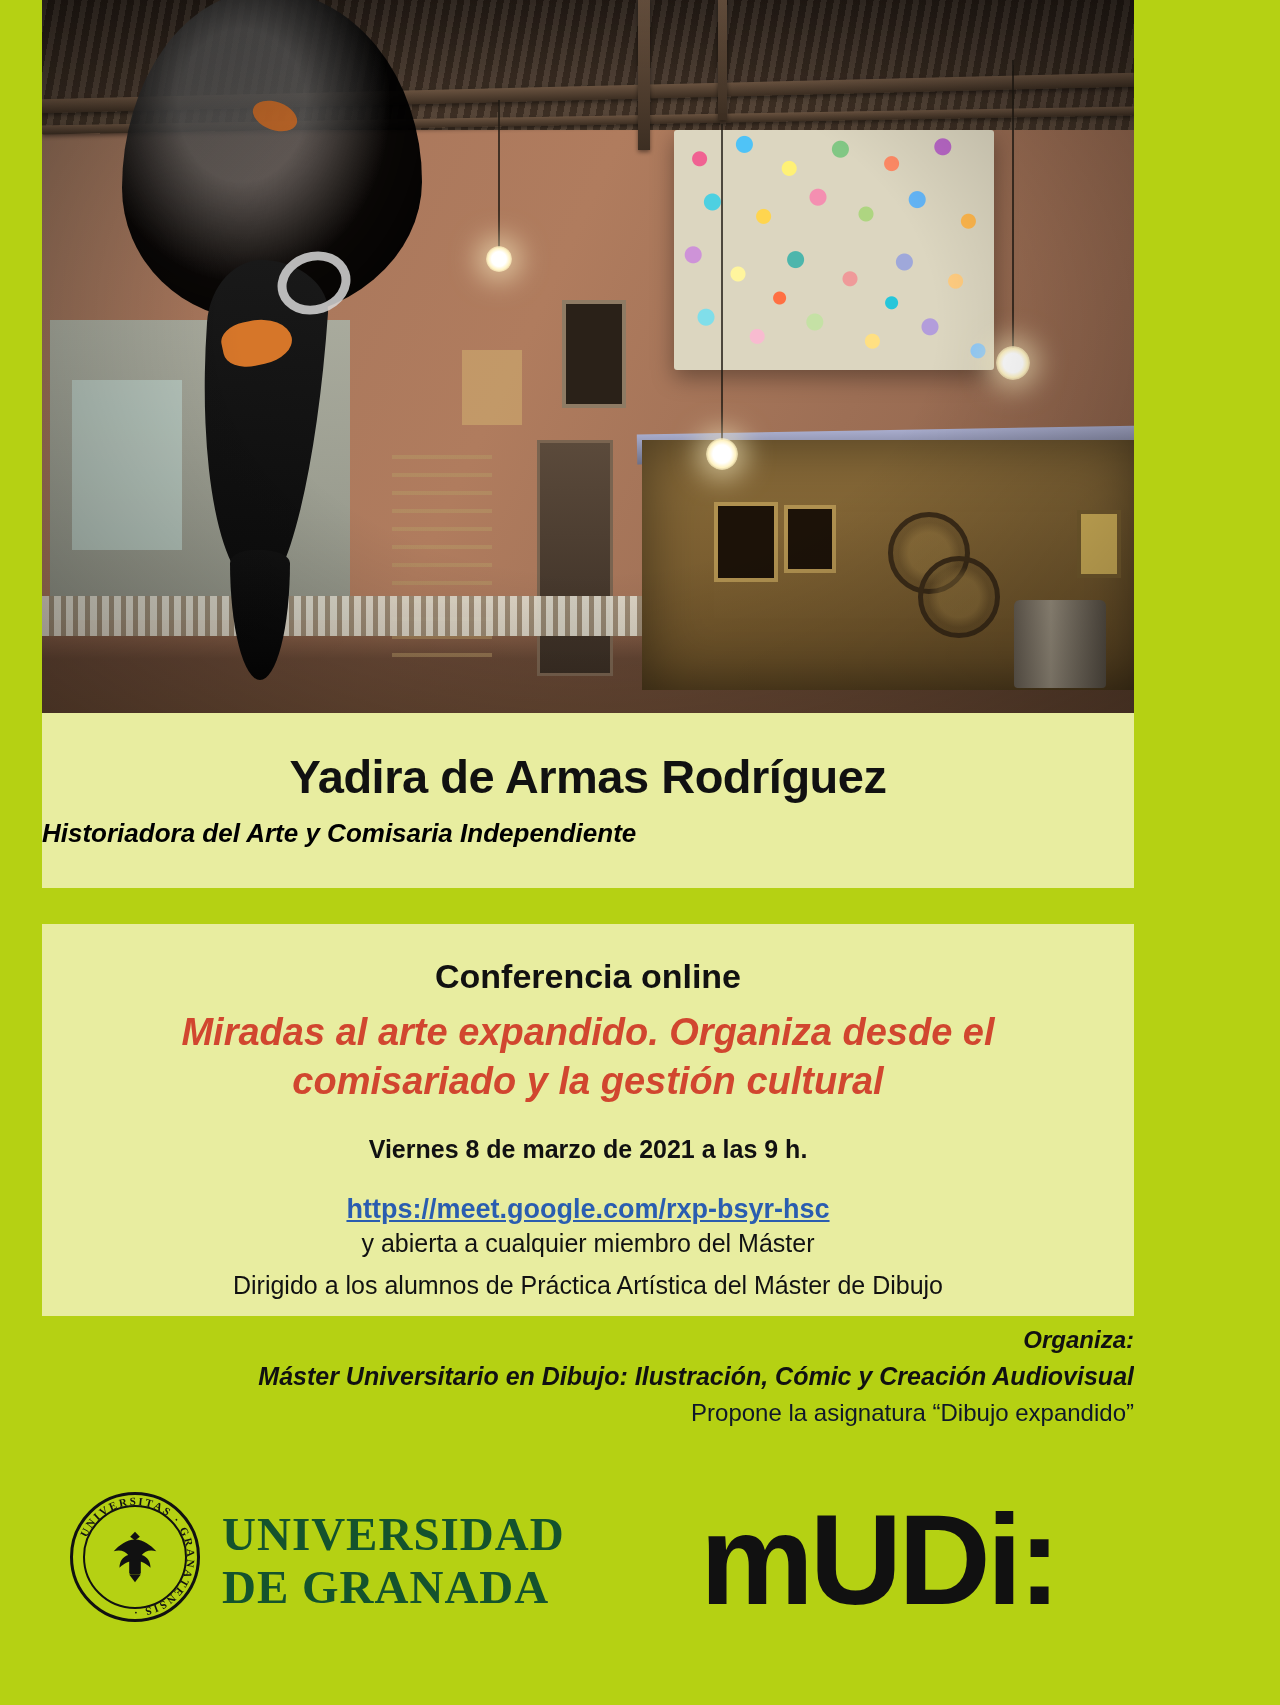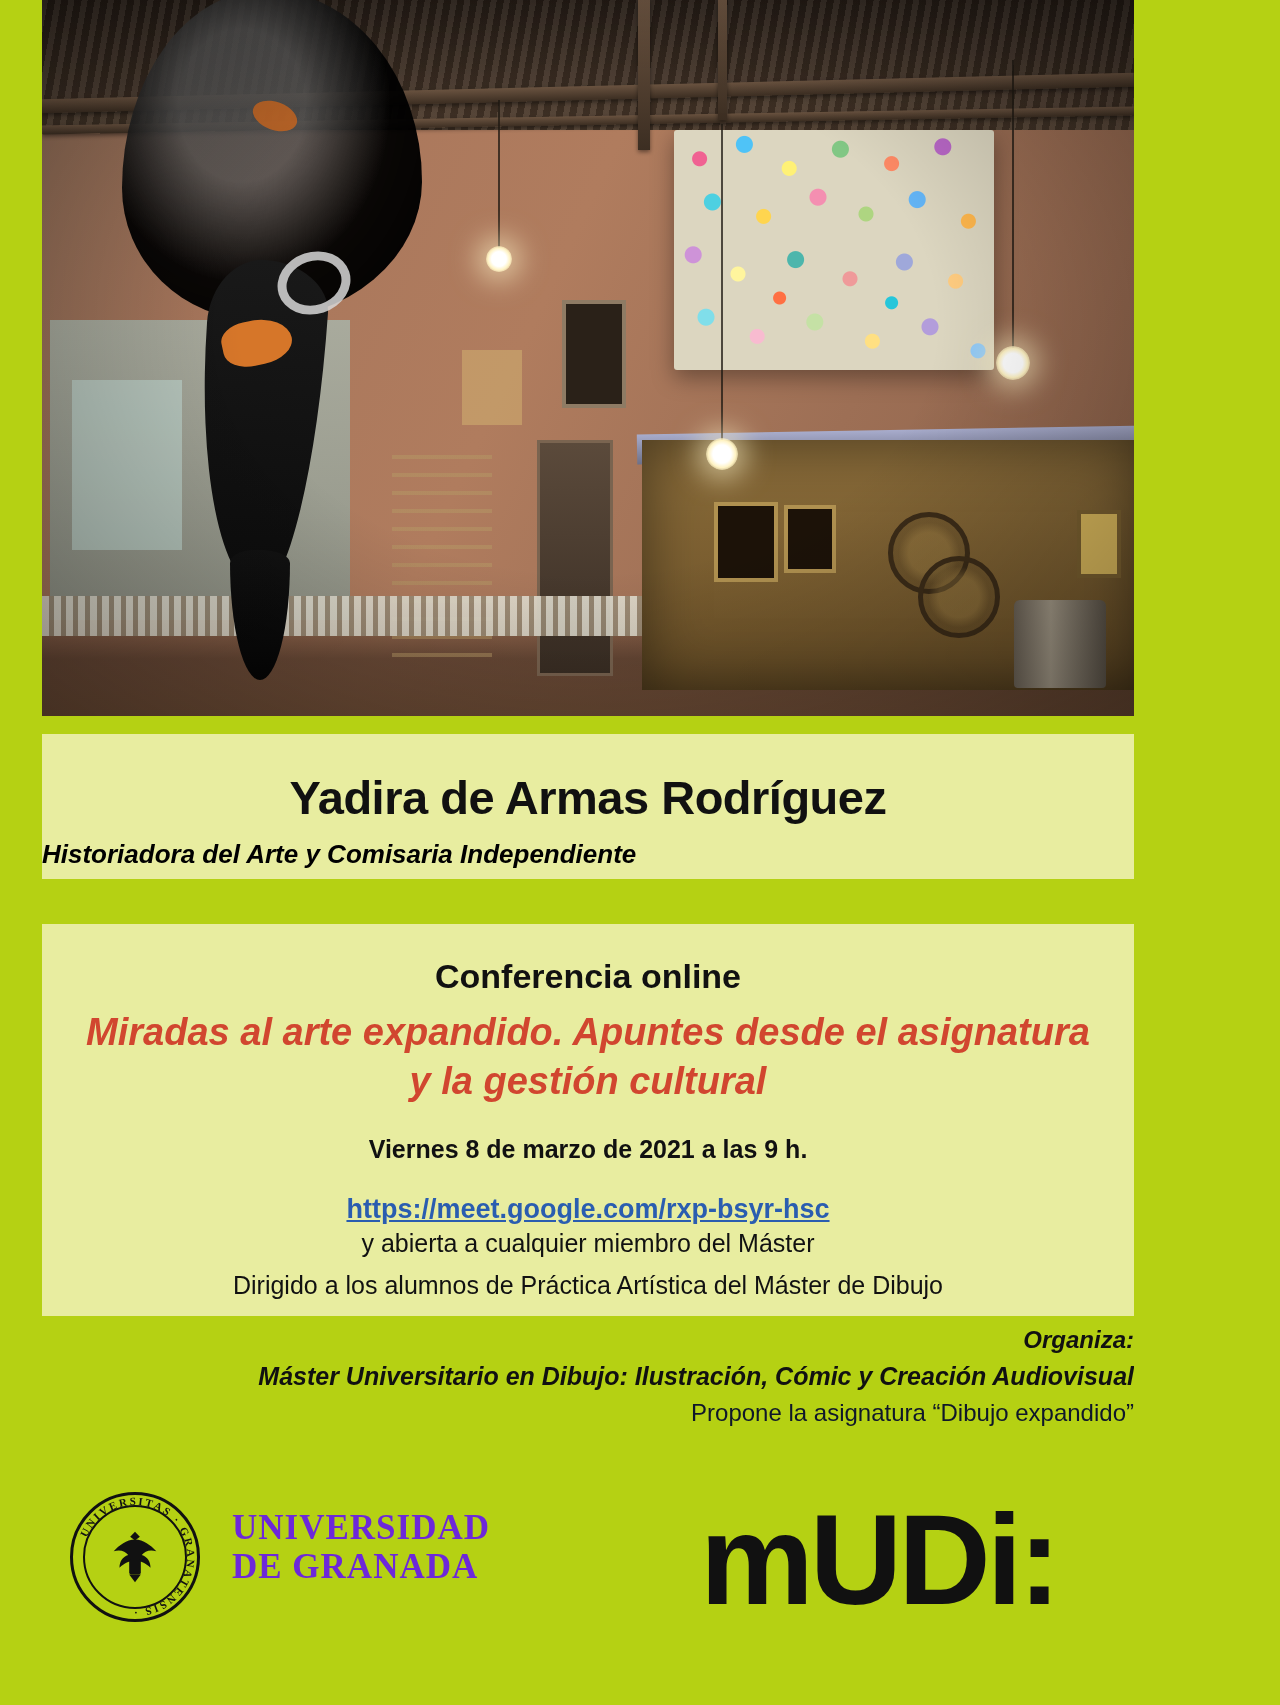--- a/index.html
+++ b/index.html
@@ -241,21 +241,21 @@
     position: absolute; inset: 0;
     background: radial-gradient(ellipse at 50% 45%, rgba(0,0,0,0) 45%, rgba(0,0,0,.35) 100%);
   }
   
   .band {
     position: absolute;
     left: 42px;
     width: 1092px;
     background: #e8eda0;
   }
-  .band-speaker { top: 734px; height: 145px; }
+  .band-speaker { top: 713px; height: 175px; }
   .band-main    { top: 924px; height: 392px; }
 
   .speaker-name {
     text-align: center;
     font-size: 47px;
     font-weight: bold;
     color: #111111;
     padding-top: 36px;
     letter-spacing: -0.5px;
   }
@@ -361,26 +361,26 @@
     color: #111;
   }
   .ugr-eagle {
     position: absolute;
     left: 50%; top: 50%;
     transform: translate(-50%,-50%);
     width: 62px; height: 62px;
   }
   .ugr-word {
     position: absolute;
-    left: 232px; top: 38px;
+    left: 222px; top: 38px;
     font-family: "Liberation Serif", serif;
-    font-size: 35px;
+    font-size: 47px;
     font-weight: bold;
     line-height: 1.12;
-    color: #6d28d9;
+    color: #14532d;
     letter-spacing: 1px;
   }
   .mudi {
     position: absolute;
     left: 700px; top: 26px;
     font-size: 128px;
     font-weight: bold;
     color: #111111;
     letter-spacing: -4px;
     line-height: 1;
@@ -443,21 +443,21 @@
     </div>
   </div>
 
   <div class="band band-speaker">
     <div class="speaker-name">Yadira de Armas Rodríguez</div>
     <div class="speaker-role">Historiadora del Arte y Comisaria Independiente</div>
   </div>
 
   <div class="band band-main">
     <div class="conf-label">Conferencia online</div>
-    <div class="conf-title">Miradas al arte expandido. Apuntes desde el asignatura y la gestión cultural</div>
+    <div class="conf-title">Miradas al arte expandido. Organiza desde el comisariado y la gestión cultural</div>
     <div class="conf-date">Viernes 8 de marzo de 2021 a las 9 h.</div>
     <div class="conf-link">https://meet.google.com/rxp-bsyr-hsc</div>
     <div class="conf-audience" style="padding-top:2px">y abierta a cualquier miembro del Máster</div>
     <div class="conf-audience">Dirigido a los alumnos de Práctica Artística del Máster de Dibujo</div>
   </div>
 
   <div class="organiza">
     <div class="org-label">Organiza:</div>
     <div class="org-name">Máster Universitario en Dibujo: Ilustración, Cómic y Creación Audiovisual</div>
     <div class="org-sub">Propone la asignatura “Dibujo expandido”</div>

